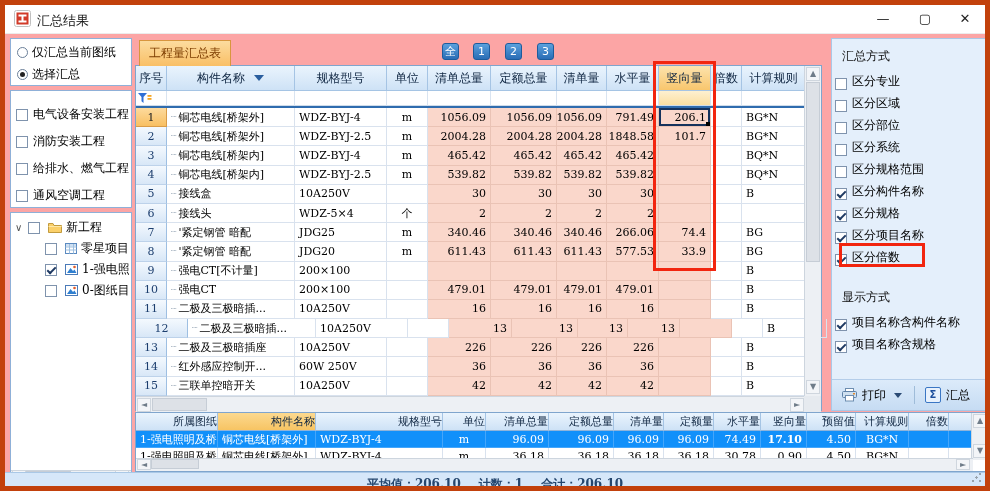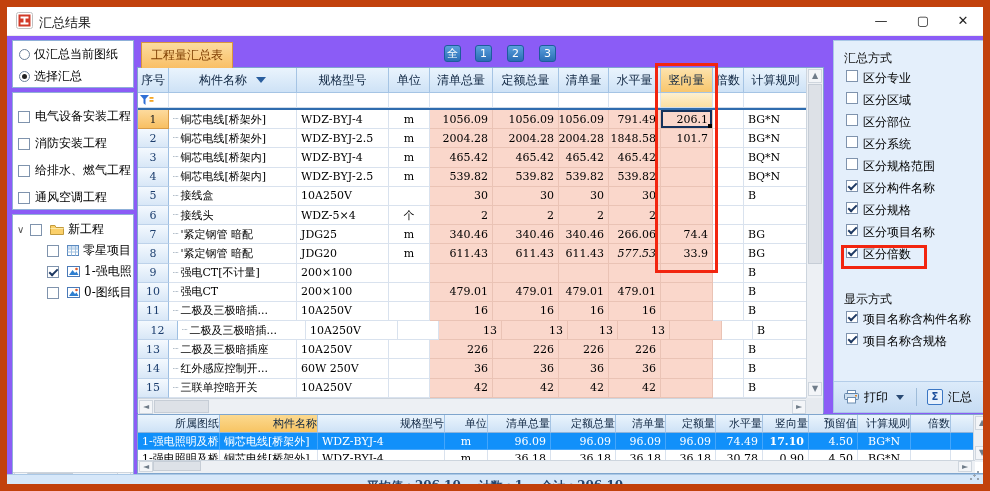--- a/index.html
+++ b/index.html
@@ -1,16 +1,16 @@
 <!DOCTYPE html>
 <html><head>
 <meta charset="utf-8">
 <style>
   html,body{margin:0;padding:0}
-  .win{position:relative;width:990px;height:491px;background:#8b5cf6;border:7px solid #c2410c;
+  .win{position:relative;width:990px;height:491px;background:#fca5a5;border:5px solid #c2410c;
        box-sizing:border-box;overflow:hidden;font-family:"DejaVu Serif","Liberation Serif",serif;font-size:12px;color:#000}
   
   .titlebar{position:absolute;left:0;top:0;width:100%;height:28px;background:#fff;border-bottom:1px solid #ececec;
             font-family:"DejaVu Sans","Liberation Sans",sans-serif}
   .appicon{position:absolute;left:9px;top:5px;width:17px;height:17px}
   .apptitle{position:absolute;left:32px;top:7px;font-size:13px;color:#111;white-space:nowrap}
   .wbtn{position:absolute;top:0;width:36px;height:27px;text-align:center;line-height:27px;font-size:13px;color:#222;cursor:pointer}
   .wbtn.min{right:84px}.wbtn.max{right:42px}.wbtn.close{right:2px}
   
   .panel{position:absolute;left:5px;width:122px;background:#fff;border:1px solid #8fb0d8;box-sizing:border-box;overflow:hidden}
@@ -68,21 +68,21 @@
   .vscroll{position:absolute;right:0;top:0;width:17px;height:330px;background:#edf0f4;border-left:1px solid #cdd5de;box-sizing:border-box}
   .sarrow{position:absolute;left:1px;width:14px;height:14px;background:#f3f5f8;border:1px solid #cfd6de;box-sizing:border-box;
           color:#6f7c89;font-size:8px;text-align:center;line-height:12px;font-family:"DejaVu Sans",sans-serif;cursor:pointer}
   .vthumb{position:absolute;left:1px;width:14px;background:#dde1e7;border:1px solid #c6cdd6;box-sizing:border-box;cursor:pointer}
   .hscroll{position:absolute;left:0;top:330px;width:670px;height:16px;background:#edf0f4;border-top:1px solid #cdd5de;box-sizing:border-box}
   .corner{position:absolute;right:0;top:330px;width:17px;height:16px;background:#e6eaef}
   .redrect{position:absolute;border:3px solid #f2250f;box-sizing:border-box;pointer-events:none;z-index:6}
   
   .rpanel{position:absolute;left:826px;top:33px;width:158px;height:373px;background:#e4effb;border:1px solid #a9c7e6;box-sizing:border-box}
   .rp-title{margin:9px 0 3px 10px;color:#101010}
-  .optrow{display:flex;align-items:flex-start;height:22px;padding-left:12px;position:relative;white-space:nowrap;cursor:pointer}
+  .optrow{display:flex;align-items:flex-end;height:22px;padding-left:3px;position:relative;white-space:nowrap;cursor:pointer}
   .hlrect{position:absolute;left:7px;top:-1px;height:24px;width:86px;border:3px solid #f2250f;box-sizing:border-box;pointer-events:none}
   .rp-gap{height:14px}
   .btnbar{position:absolute;left:0;bottom:0;width:100%;height:30px;border-top:1px solid #b4cde9;
           background:linear-gradient(#dcebfa,#c6dcf3);display:flex;align-items:center}
   .toolbtn{display:flex;align-items:center;cursor:pointer;padding:2px 4px}
   .caret{width:0;height:0;border-left:4px solid transparent;border-right:4px solid transparent;border-top:5px solid #2a4a74;margin-left:8px}
   .vdiv{width:1px;height:18px;background:#9fbcd9;margin:0 6px 0 8px}
   .sigma{width:14px;height:14px;border:1px solid #3a76c4;border-radius:2px;background:#e8f1fc;color:#1c4e9c;
          font-size:10px;line-height:13px;text-align:center;font-weight:bold;margin-right:5px;font-family:"DejaVu Sans",sans-serif}
   
@@ -525,21 +525,21 @@
           </div>
           <div class="cell pink ar" style="width: 63px;">
             <span class="lbl">611.43</span>
           </div>
           <div class="cell pink ar" style="width: 66px;">
             <span class="lbl">611.43</span>
           </div>
           <div class="cell pink ar" style="width: 50px;">
             <span class="lbl">611.43</span>
           </div>
-          <div class="cell pink ar" style="width: 52px; font-style: italic;">
+          <div class="cell pink ar" style="width: 52px;">
             <span class="lbl">577.53</span>
           </div>
           <div class="cell pink ar" style="width: 52px;">
             <span class="lbl">33.9</span>
           </div>
           <div class="cell ac" style="width: 31px;">
             <span class="lbl"></span>
           </div>
           <div class="cell" style="width: 64px;">
             <span class="lbl">BG</span>
@@ -641,21 +641,21 @@
             <span class="lbl"></span>
           </div>
           <div class="cell ac" style="width: 31px;">
             <span class="lbl"></span>
           </div>
           <div class="cell" style="width: 64px;">
             <span class="lbl">B</span>
           </div>
         </div>
         <div class="trow">
-          <div class="ncell" style="width: 40px;">12</div>
+          <div class="ncell" style="width: 52px;">12</div>
           <div class="cell" style="width: 128px;">
             <span class="prefix">┈</span>
             <span class="lbl">二极及三极暗插...</span>
           </div>
           <div class="cell" style="width: 92px;">
             <span class="lbl">10A250V</span>
           </div>
           <div class="cell ac" style="width: 41px;">
             <span class="lbl"></span>
           </div>

